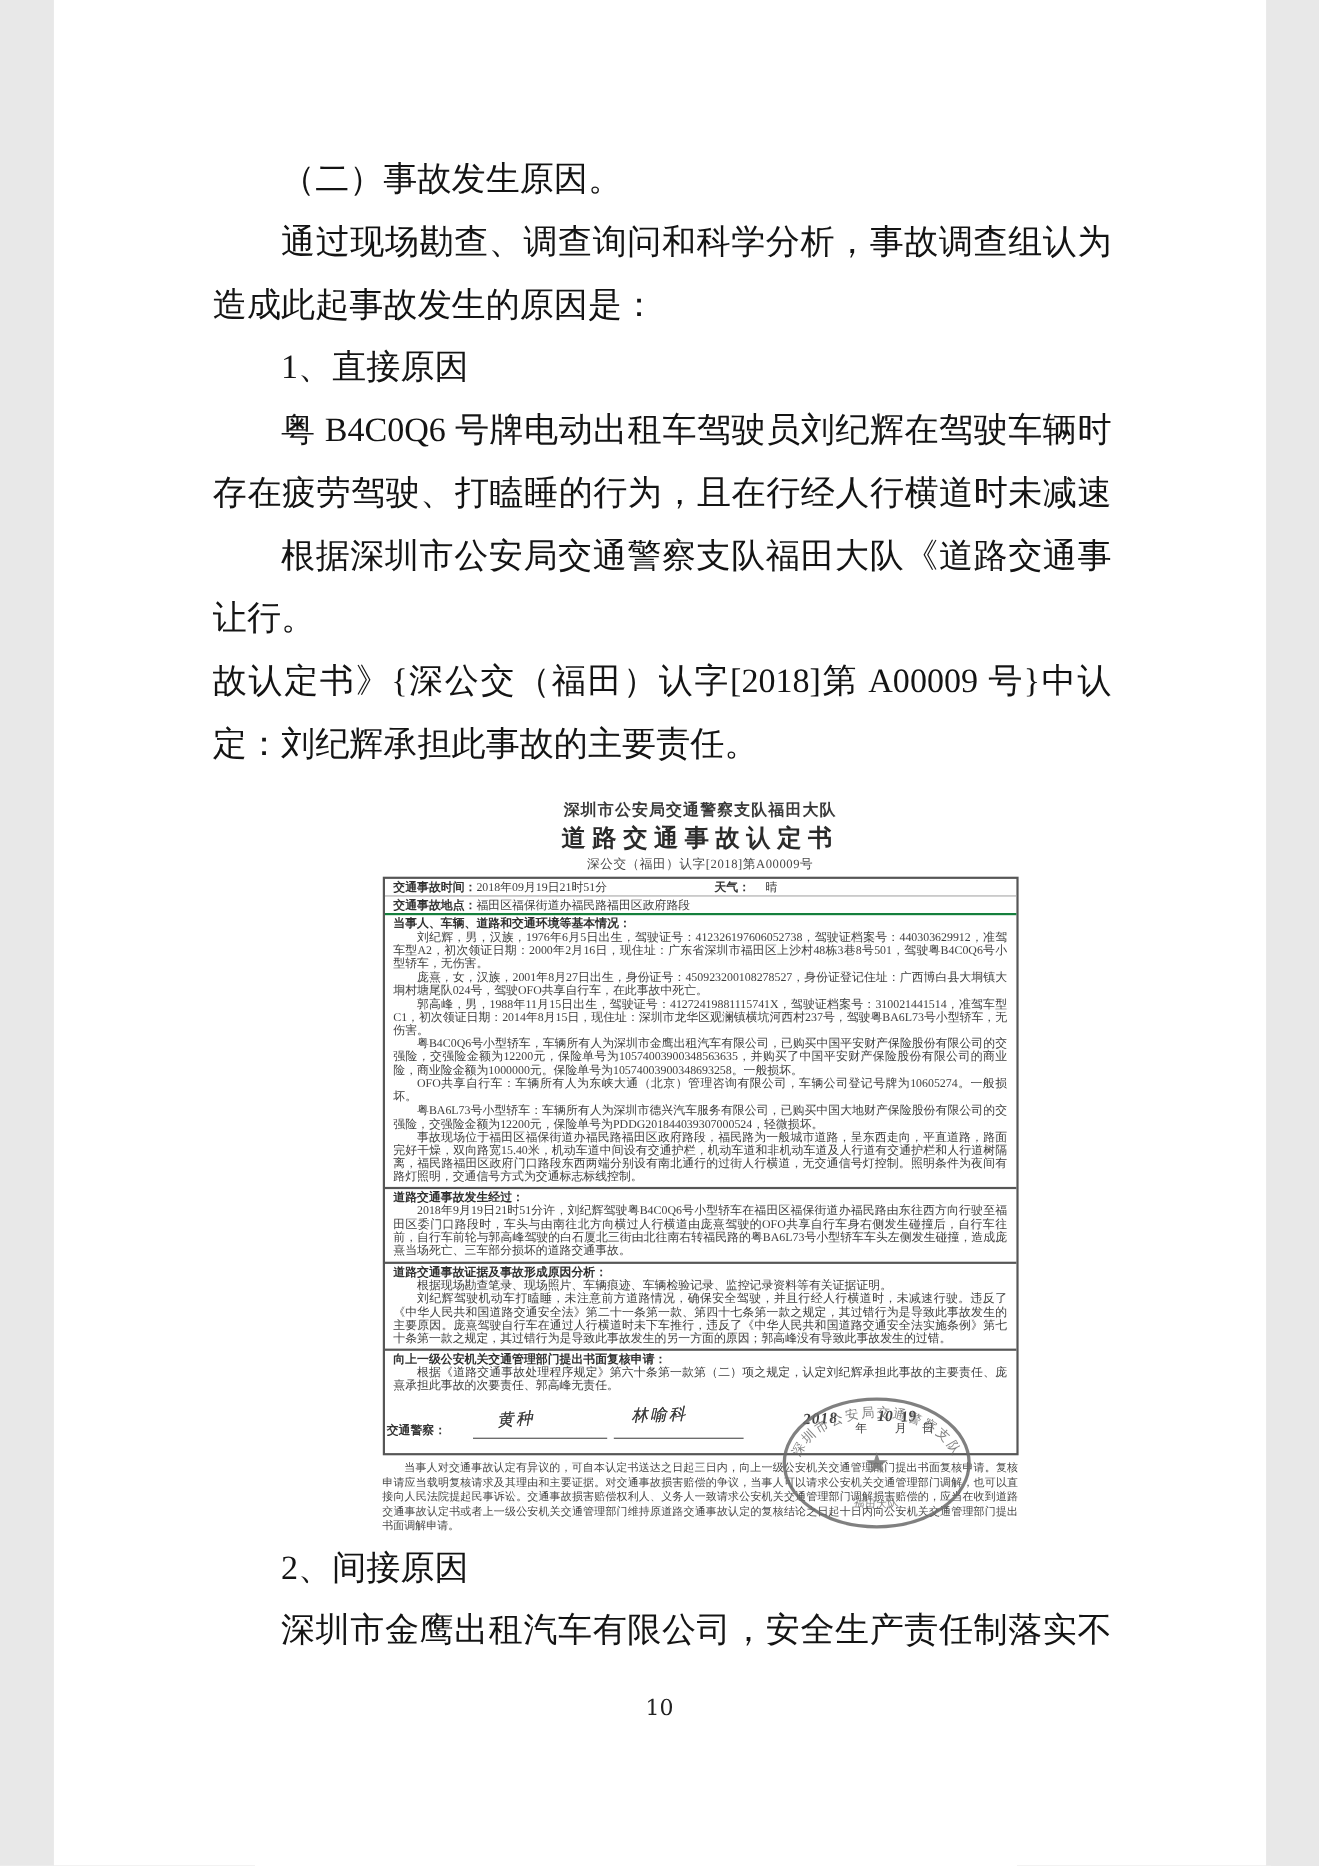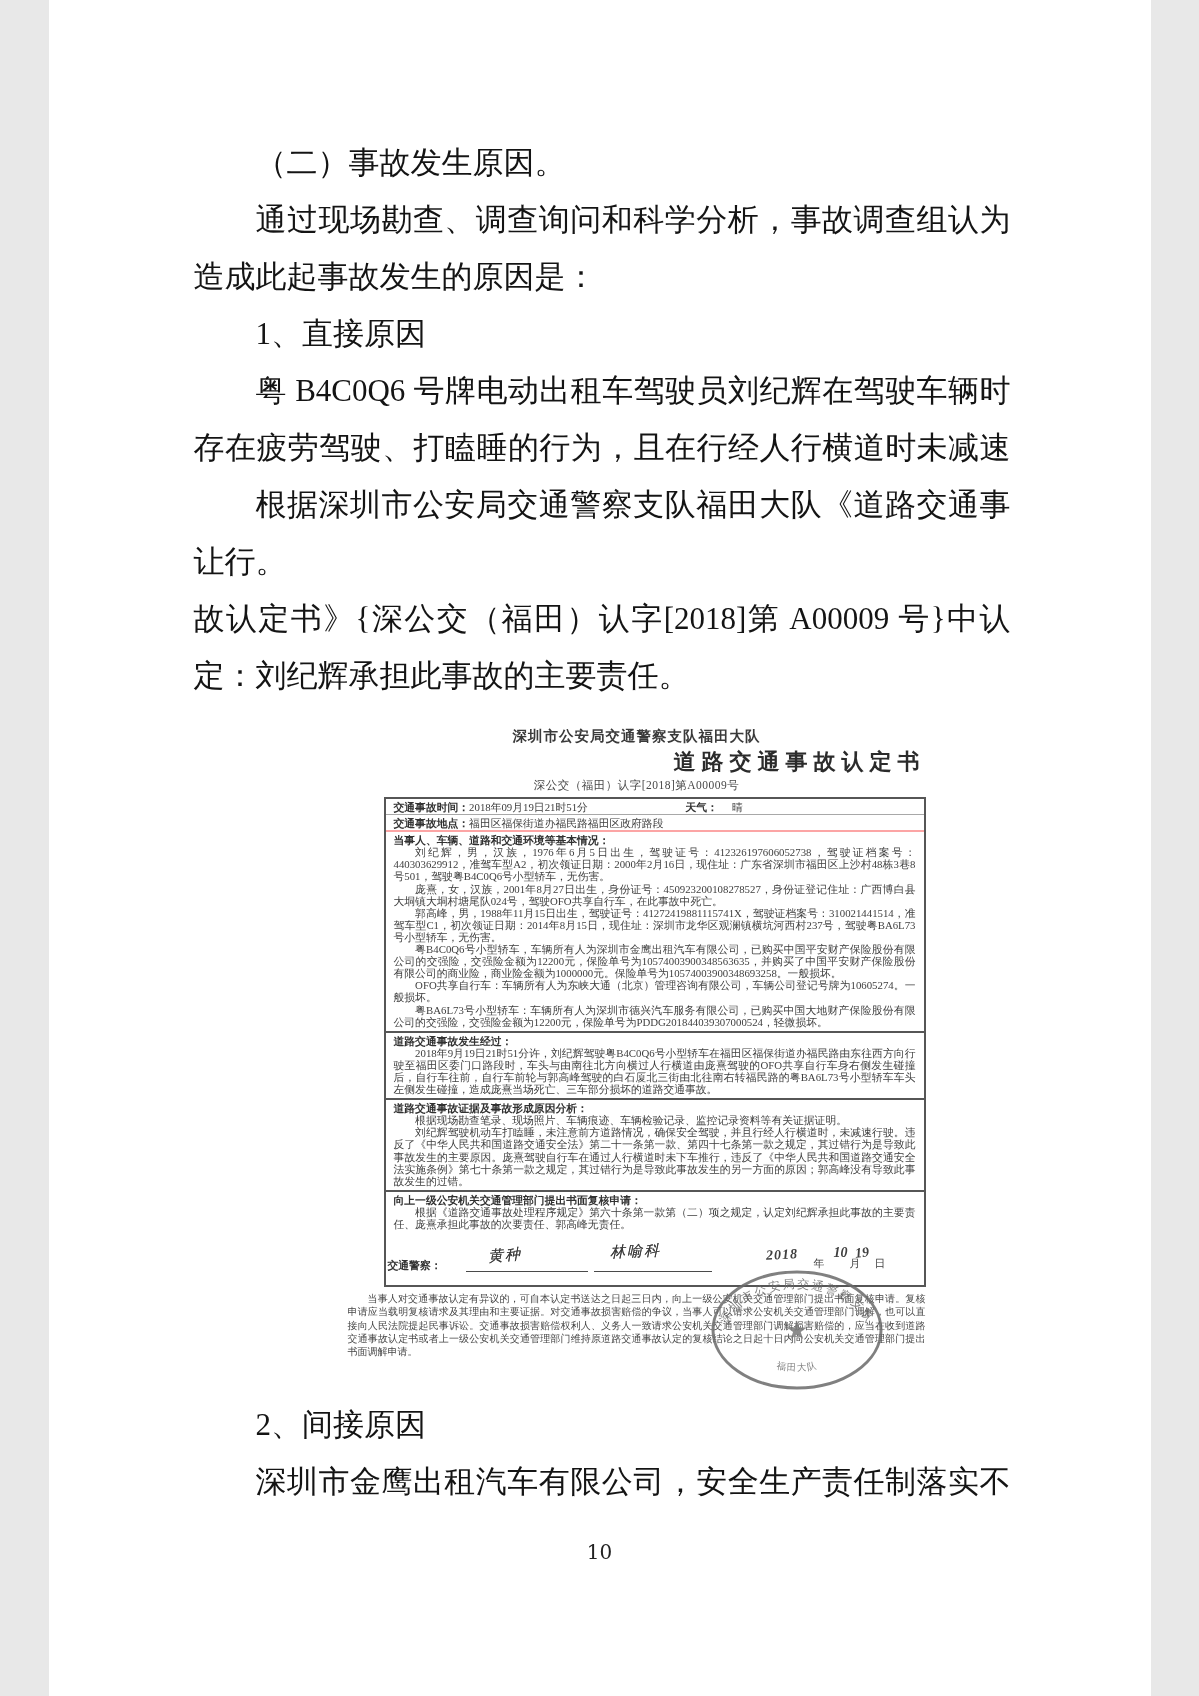--- a/index.html
+++ b/index.html
@@ -13,27 +13,27 @@
   .bline{height:57px;font-size:31px;line-height:57px;}
   .bline.ind{text-indent:2em;}
   .bline.fill{text-align:justify;text-align-last:justify;}
   .pageno{position:absolute;top:1540px;left:0;width:100%;text-align:center;
     font-size:20px;color:#222;font-family:"DejaVu Serif","Liberation Serif",serif;}
 
   
   .scan{position:absolute;left:268px;top:727px;width:578px;color:#3e3e3e;
     font-family:"Liberation Serif","DejaVu Serif",serif;padding-left:31px;}
   .scan-h1{text-align:center;font-size:14.5px;font-weight:bold;letter-spacing:1px;color:#3a3a3a;}
-  .scan-h2{text-align:right;font-size:22px;font-weight:bold;letter-spacing:6px;color:#2b2b2b;margin-top:1px;}
+  .scan-h2{text-align:center;font-size:22px;font-weight:bold;letter-spacing:6px;color:#2b2b2b;margin-top:1px;}
   .scan-h3{text-align:center;font-size:11.5px;margin-top:1px;color:#474747;letter-spacing:.5px;}
-  .cert{border:2px solid #565656;margin-top:4px;font-size:10.8px;line-height:12.1px;margin-left:36px;}
+  .cert{border:2px solid #565656;margin-top:4px;font-size:10.8px;line-height:12.1px;}
   .meta{padding:2px 8px 1px;position:relative;}
   .meta .lbl{font-weight:bold;color:#333;}
   .m1{border-bottom:1px solid #a8a8a8;}
-  .m2{border-bottom:2px solid #fca5a5;}
+  .m2{border-bottom:2px solid #15803d;}
   .weather{position:absolute;left:300px;top:2px;text-align:right;}
   .weather .val{margin-left:14px;}
   .sec{padding:2px 8px 3px;border-bottom:2px solid #565656;}
   .sec:last-child{border-bottom:none;}
   .sec-h{font-weight:bold;color:#313131;}
   .sec p{margin:0;text-indent:2em;text-align:justify;line-height:12.1px;}
   
   .sigrow{position:relative;height:48px;margin-top:4px;}
   .sig-lbl{position:absolute;left:2px;top:22px;font-weight:bold;color:#333;}
   .sline{position:absolute;border-bottom:1.5px solid #4a4a4a;height:0;}
@@ -90,20 +90,21 @@
 
       <div>
           <div class="sec">
             <div class="sec-h">当事人、车辆、道路和交通环境等基本情况：</div>
             <p>刘纪辉，男，汉族，1976年6月5日出生，驾驶证号：412326197606052738，驾驶证档案号：440303629912，准驾车型A2，初次领证日期：2000年2月16日，现住址：广东省深圳市福田区上沙村48栋3巷8号501，驾驶粤B4C0Q6号小型轿车，无伤害。</p>
             <p>庞熹，女，汉族，2001年8月27日出生，身份证号：450923200108278527，身份证登记住址：广西博白县大垌镇大垌村塘尾队024号，驾驶OFO共享自行车，在此事故中死亡。</p>
             <p>郭高峰，男，1988年11月15日出生，驾驶证号：41272419881115741X，驾驶证档案号：310021441514，准驾车型C1，初次领证日期：2014年8月15日，现住址：深圳市龙华区观澜镇横坑河西村237号，驾驶粤BA6L73号小型轿车，无伤害。</p>
             <p>粤B4C0Q6号小型轿车，车辆所有人为深圳市金鹰出租汽车有限公司，已购买中国平安财产保险股份有限公司的交强险，交强险金额为12200元，保险单号为10574003900348563635，并购买了中国平安财产保险股份有限公司的商业险，商业险金额为1000000元。保险单号为10574003900348693258。一般损坏。</p>
             <p>OFO共享自行车：车辆所有人为东峡大通（北京）管理咨询有限公司，车辆公司登记号牌为10605274。一般损坏。</p>
             <p>粤BA6L73号小型轿车：车辆所有人为深圳市德兴汽车服务有限公司，已购买中国大地财产保险股份有限公司的交强险，交强险金额为12200元，保险单号为PDDG201844039307000524，轻微损坏。</p>
+            <p>事故现场位于福田区福保街道办福民路福田区政府路段，福民路为一般城市道路，呈东西走向，平直道路，路面完好干燥，双向路宽15.40米，机动车道中间设有交通护栏，机动车道和非机动车道及人行道有交通护栏和人行道树隔离，福民路福田区政府门口路段东西两端分别设有南北通行的过街人行横道，无交通信号灯控制。照明条件为夜间有路灯照明，交通信号方式为交通标志标线控制。</p>
           </div>
           <div class="sec">
             <div class="sec-h">道路交通事故发生经过：</div>
             <p>2018年9月19日21时51分许，刘纪辉驾驶粤B4C0Q6号小型轿车在福田区福保街道办福民路由东往西方向行驶至福田区委门口路段时，车头与由南往北方向横过人行横道由庞熹驾驶的OFO共享自行车身右侧发生碰撞后，自行车往前，自行车前轮与郭高峰驾驶的白石厦北三街由北往南右转福民路的粤BA6L73号小型轿车车头左侧发生碰撞，造成庞熹当场死亡、三车部分损坏的道路交通事故。</p>
           </div>
           <div class="sec">
             <div class="sec-h">道路交通事故证据及事故形成原因分析：</div>
             <p>根据现场勘查笔录、现场照片、车辆痕迹、车辆检验记录、监控记录资料等有关证据证明。</p>
             <p>刘纪辉驾驶机动车打瞌睡，未注意前方道路情况，确保安全驾驶，并且行经人行横道时，未减速行驶。违反了《中华人民共和国道路交通安全法》第二十一条第一款、第四十七条第一款之规定，其过错行为是导致此事故发生的主要原因。庞熹驾驶自行车在通过人行横道时未下车推行，违反了《中华人民共和国道路交通安全法实施条例》第七十条第一款之规定，其过错行为是导致此事故发生的另一方面的原因；郭高峰没有导致此事故发生的过错。</p>
           </div>

